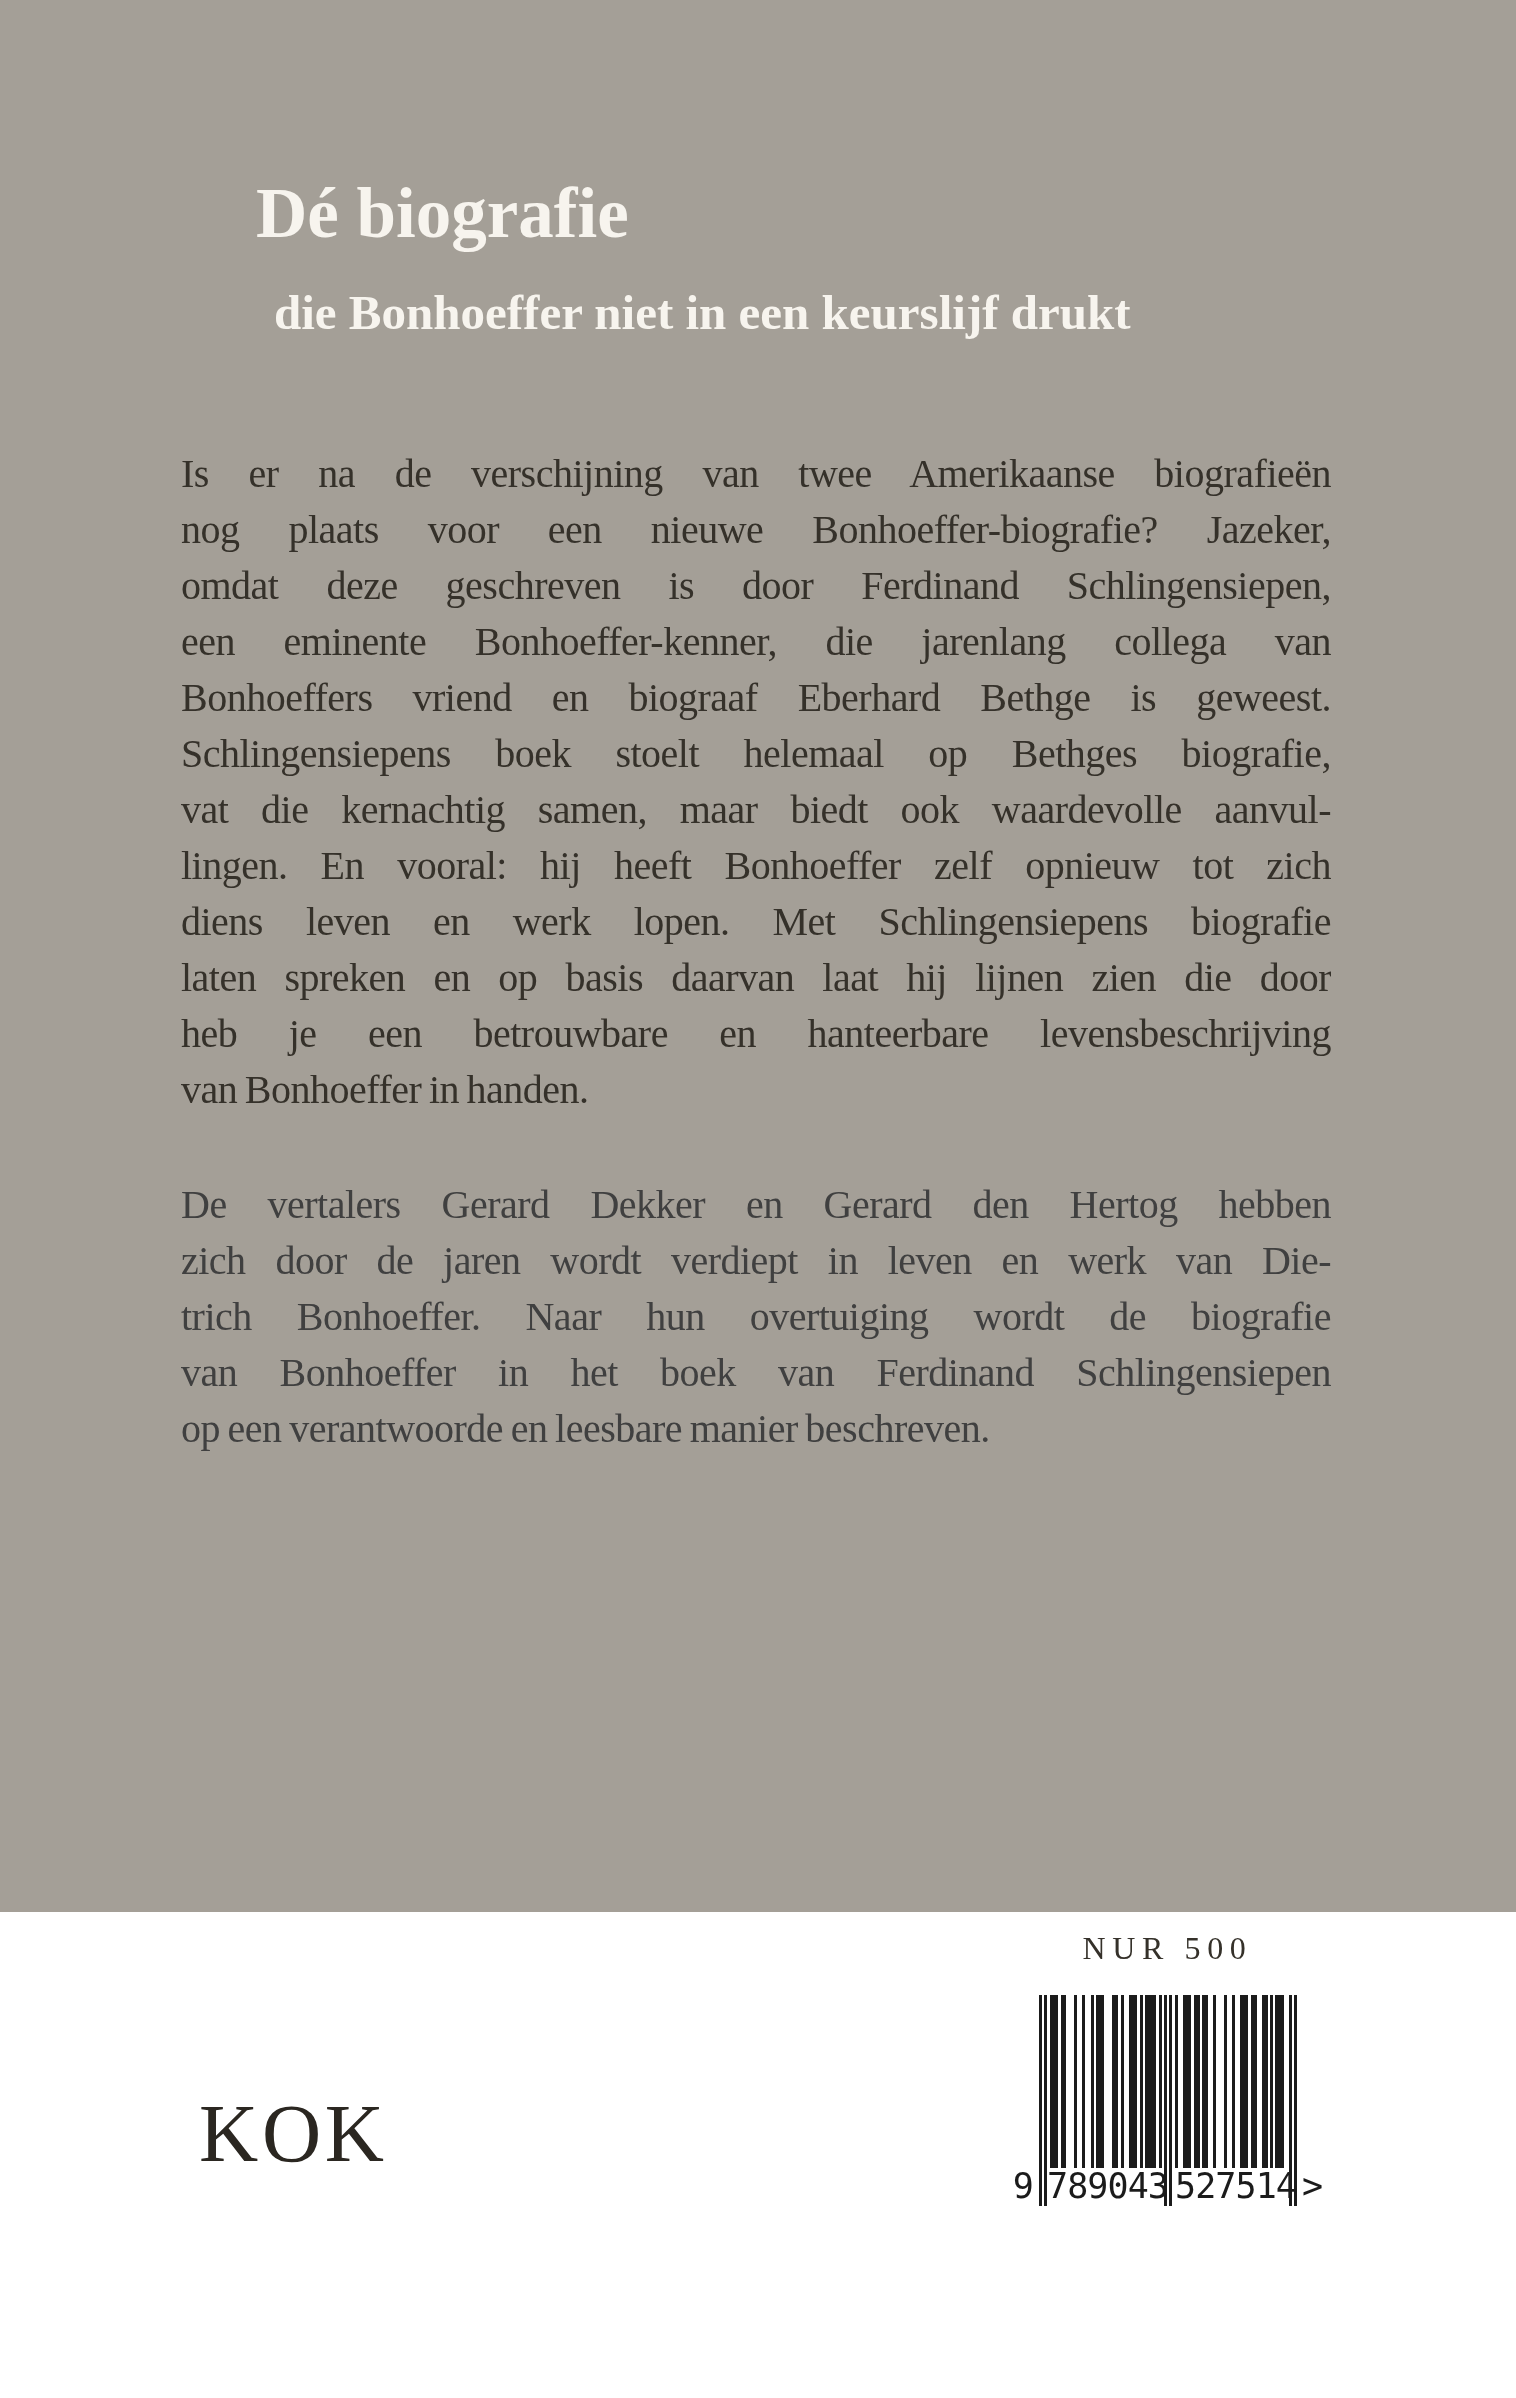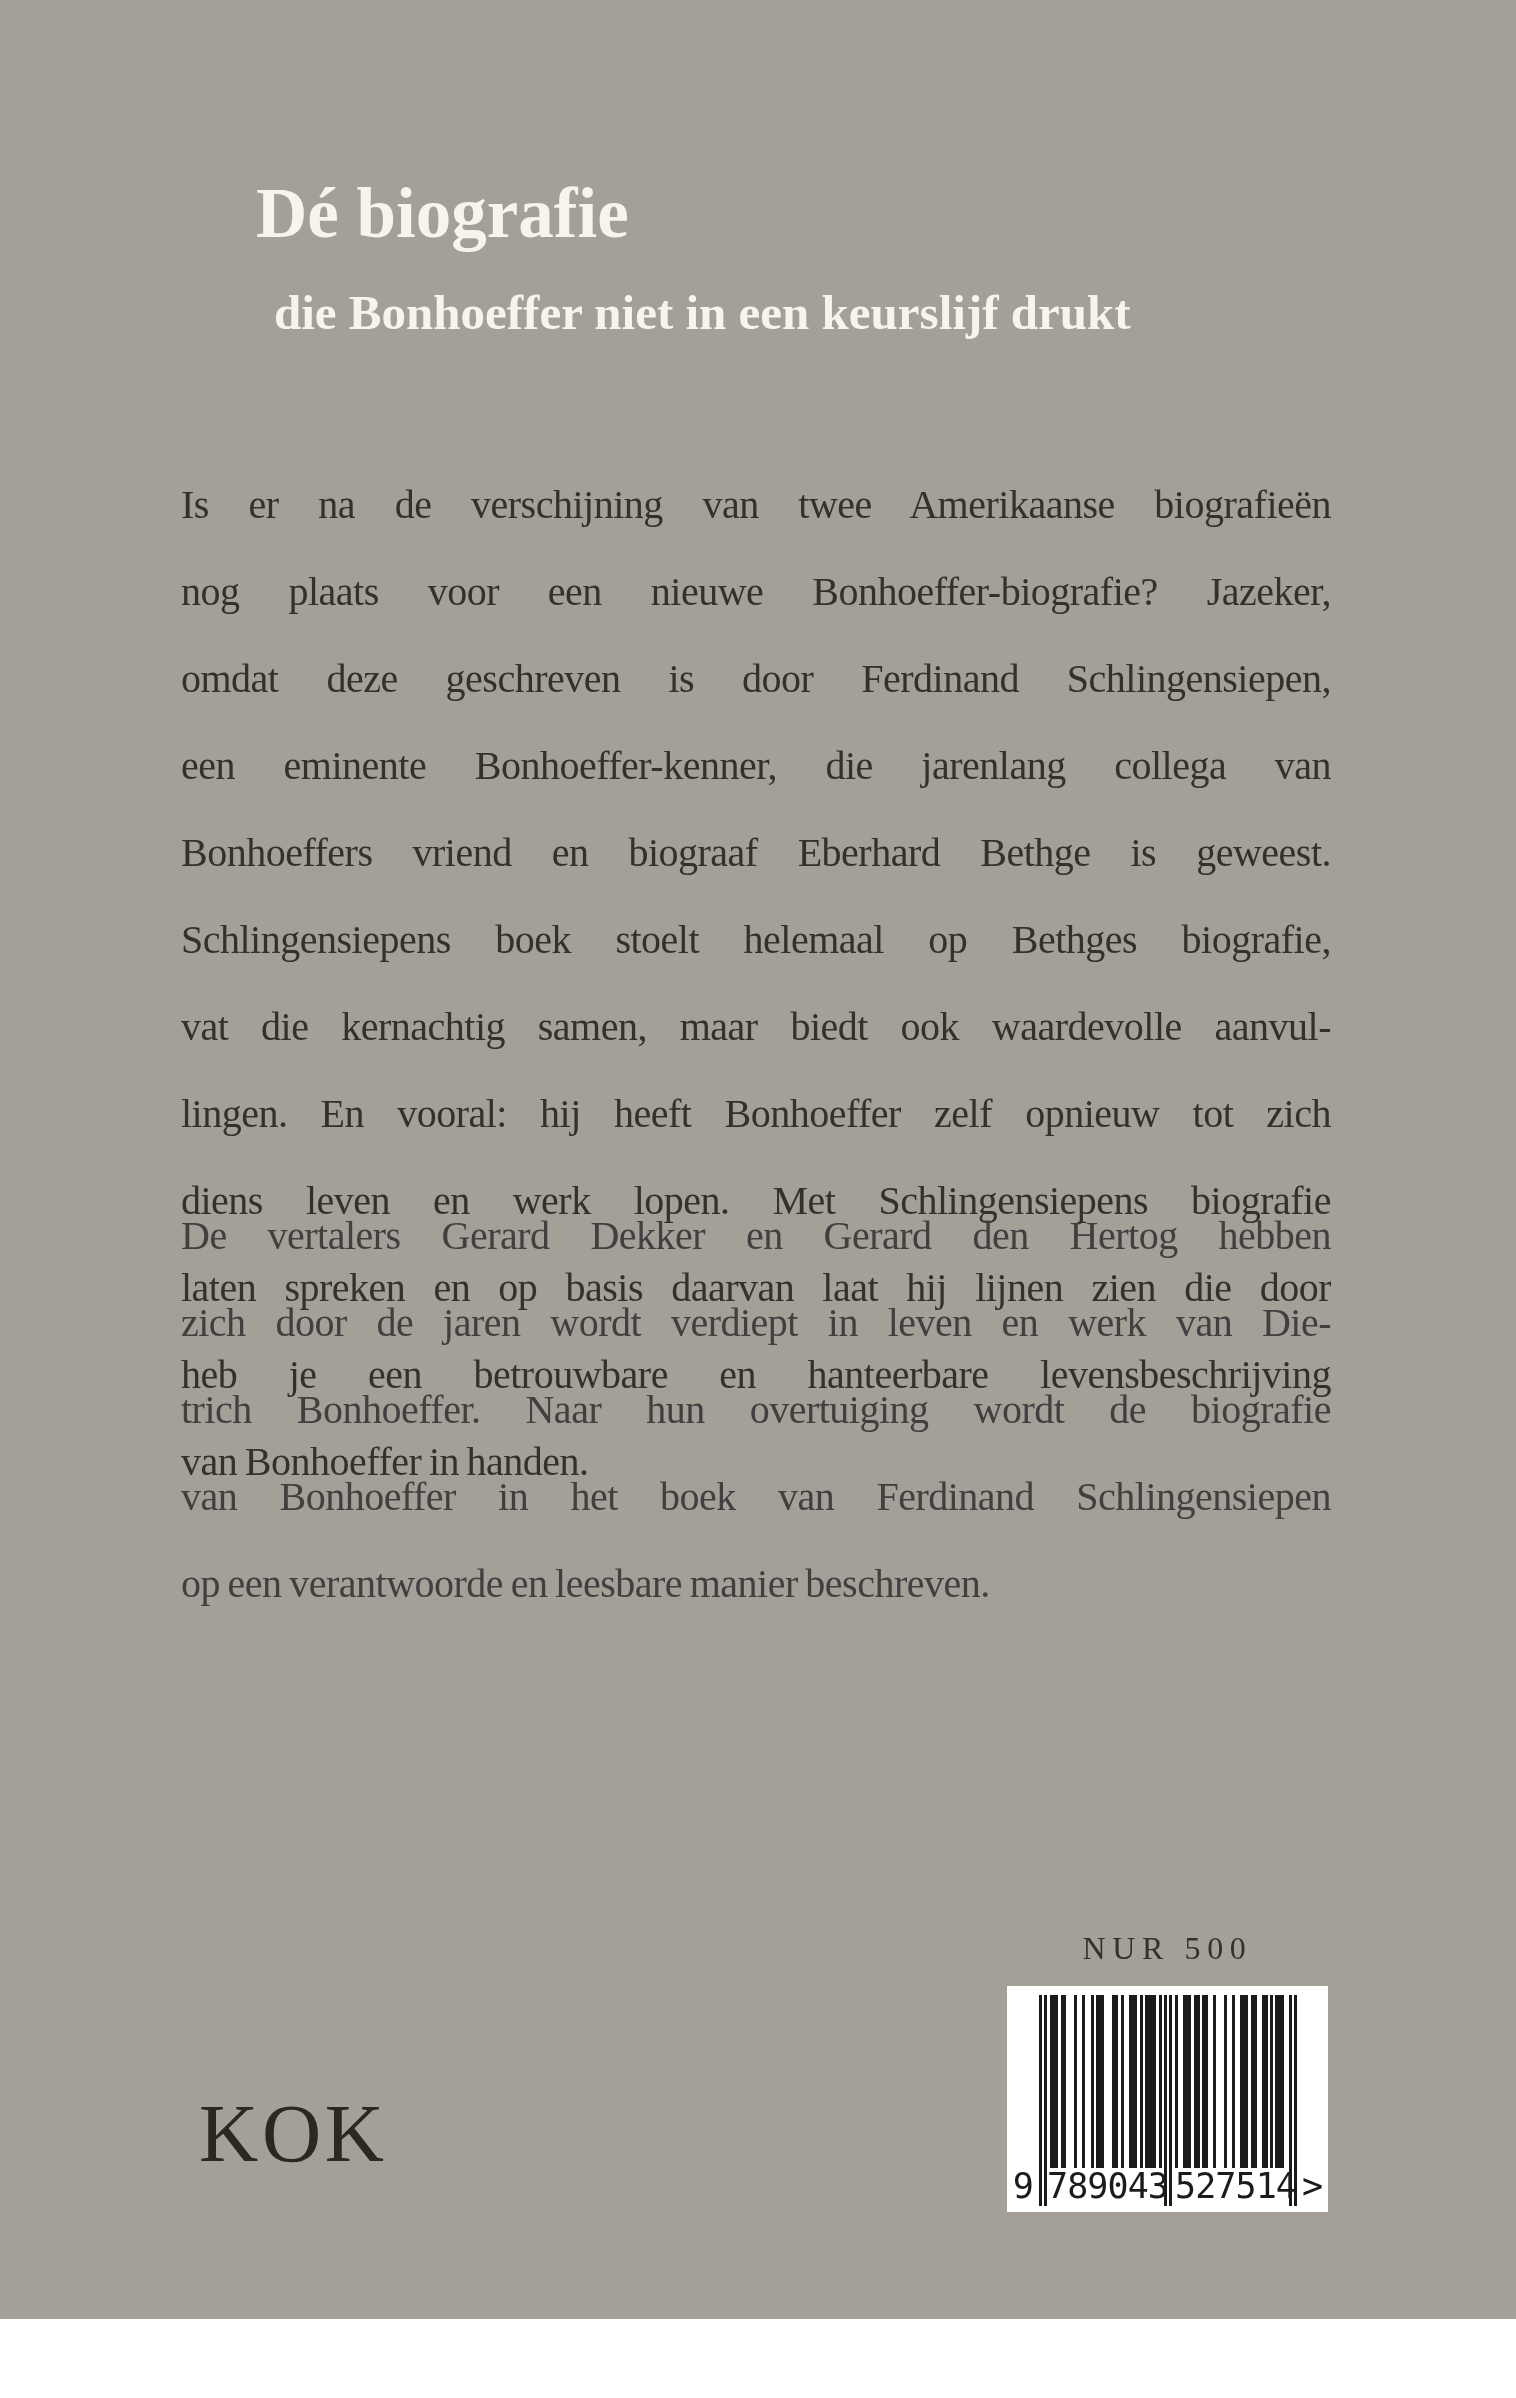--- a/index.html
+++ b/index.html
@@ -4,21 +4,21 @@
 <style>
   html, body { margin: 0; padding: 0; }
   body {
     width: 1517px; height: 2399px;
     font-family: "Liberation Serif", "DejaVu Serif", serif;
     position: relative;
     overflow: hidden;
   }
   .cover {
     position: absolute; left: 0; top: 0;
-    width: 1517px; height: 2319px;
+    width: 1517px; height: 1912px;
     background: #a49f97;
   }
   .title {
     position: absolute; left: 256px; top: 174px;
     margin: 0;
     font-size: 71px; font-weight: bold;
     color: #f7f4ee;
     letter-spacing: 0px;
     line-height: 1.1;
   }
@@ -37,21 +37,20 @@
     word-spacing: -1.9px;
   }
   .para1 { top: 446px; color: #35312a; }
   .para2 { top: 1177px; color: #404040; }
   .bodyline {
     height: 56px; line-height: 56px;
     text-align: justify;
     text-align-last: justify;
     overflow: hidden;
     white-space: nowrap;
-    margin-top: 31px;
   }
   .bodyline.last { text-align-last: left; }
   .nur {
     position: absolute; left: 1007px; top: 1930px;
     width: 321px;
     text-align: center;
     font-size: 32px;
     letter-spacing: 6.6px;
     color: #35312a;
   }

